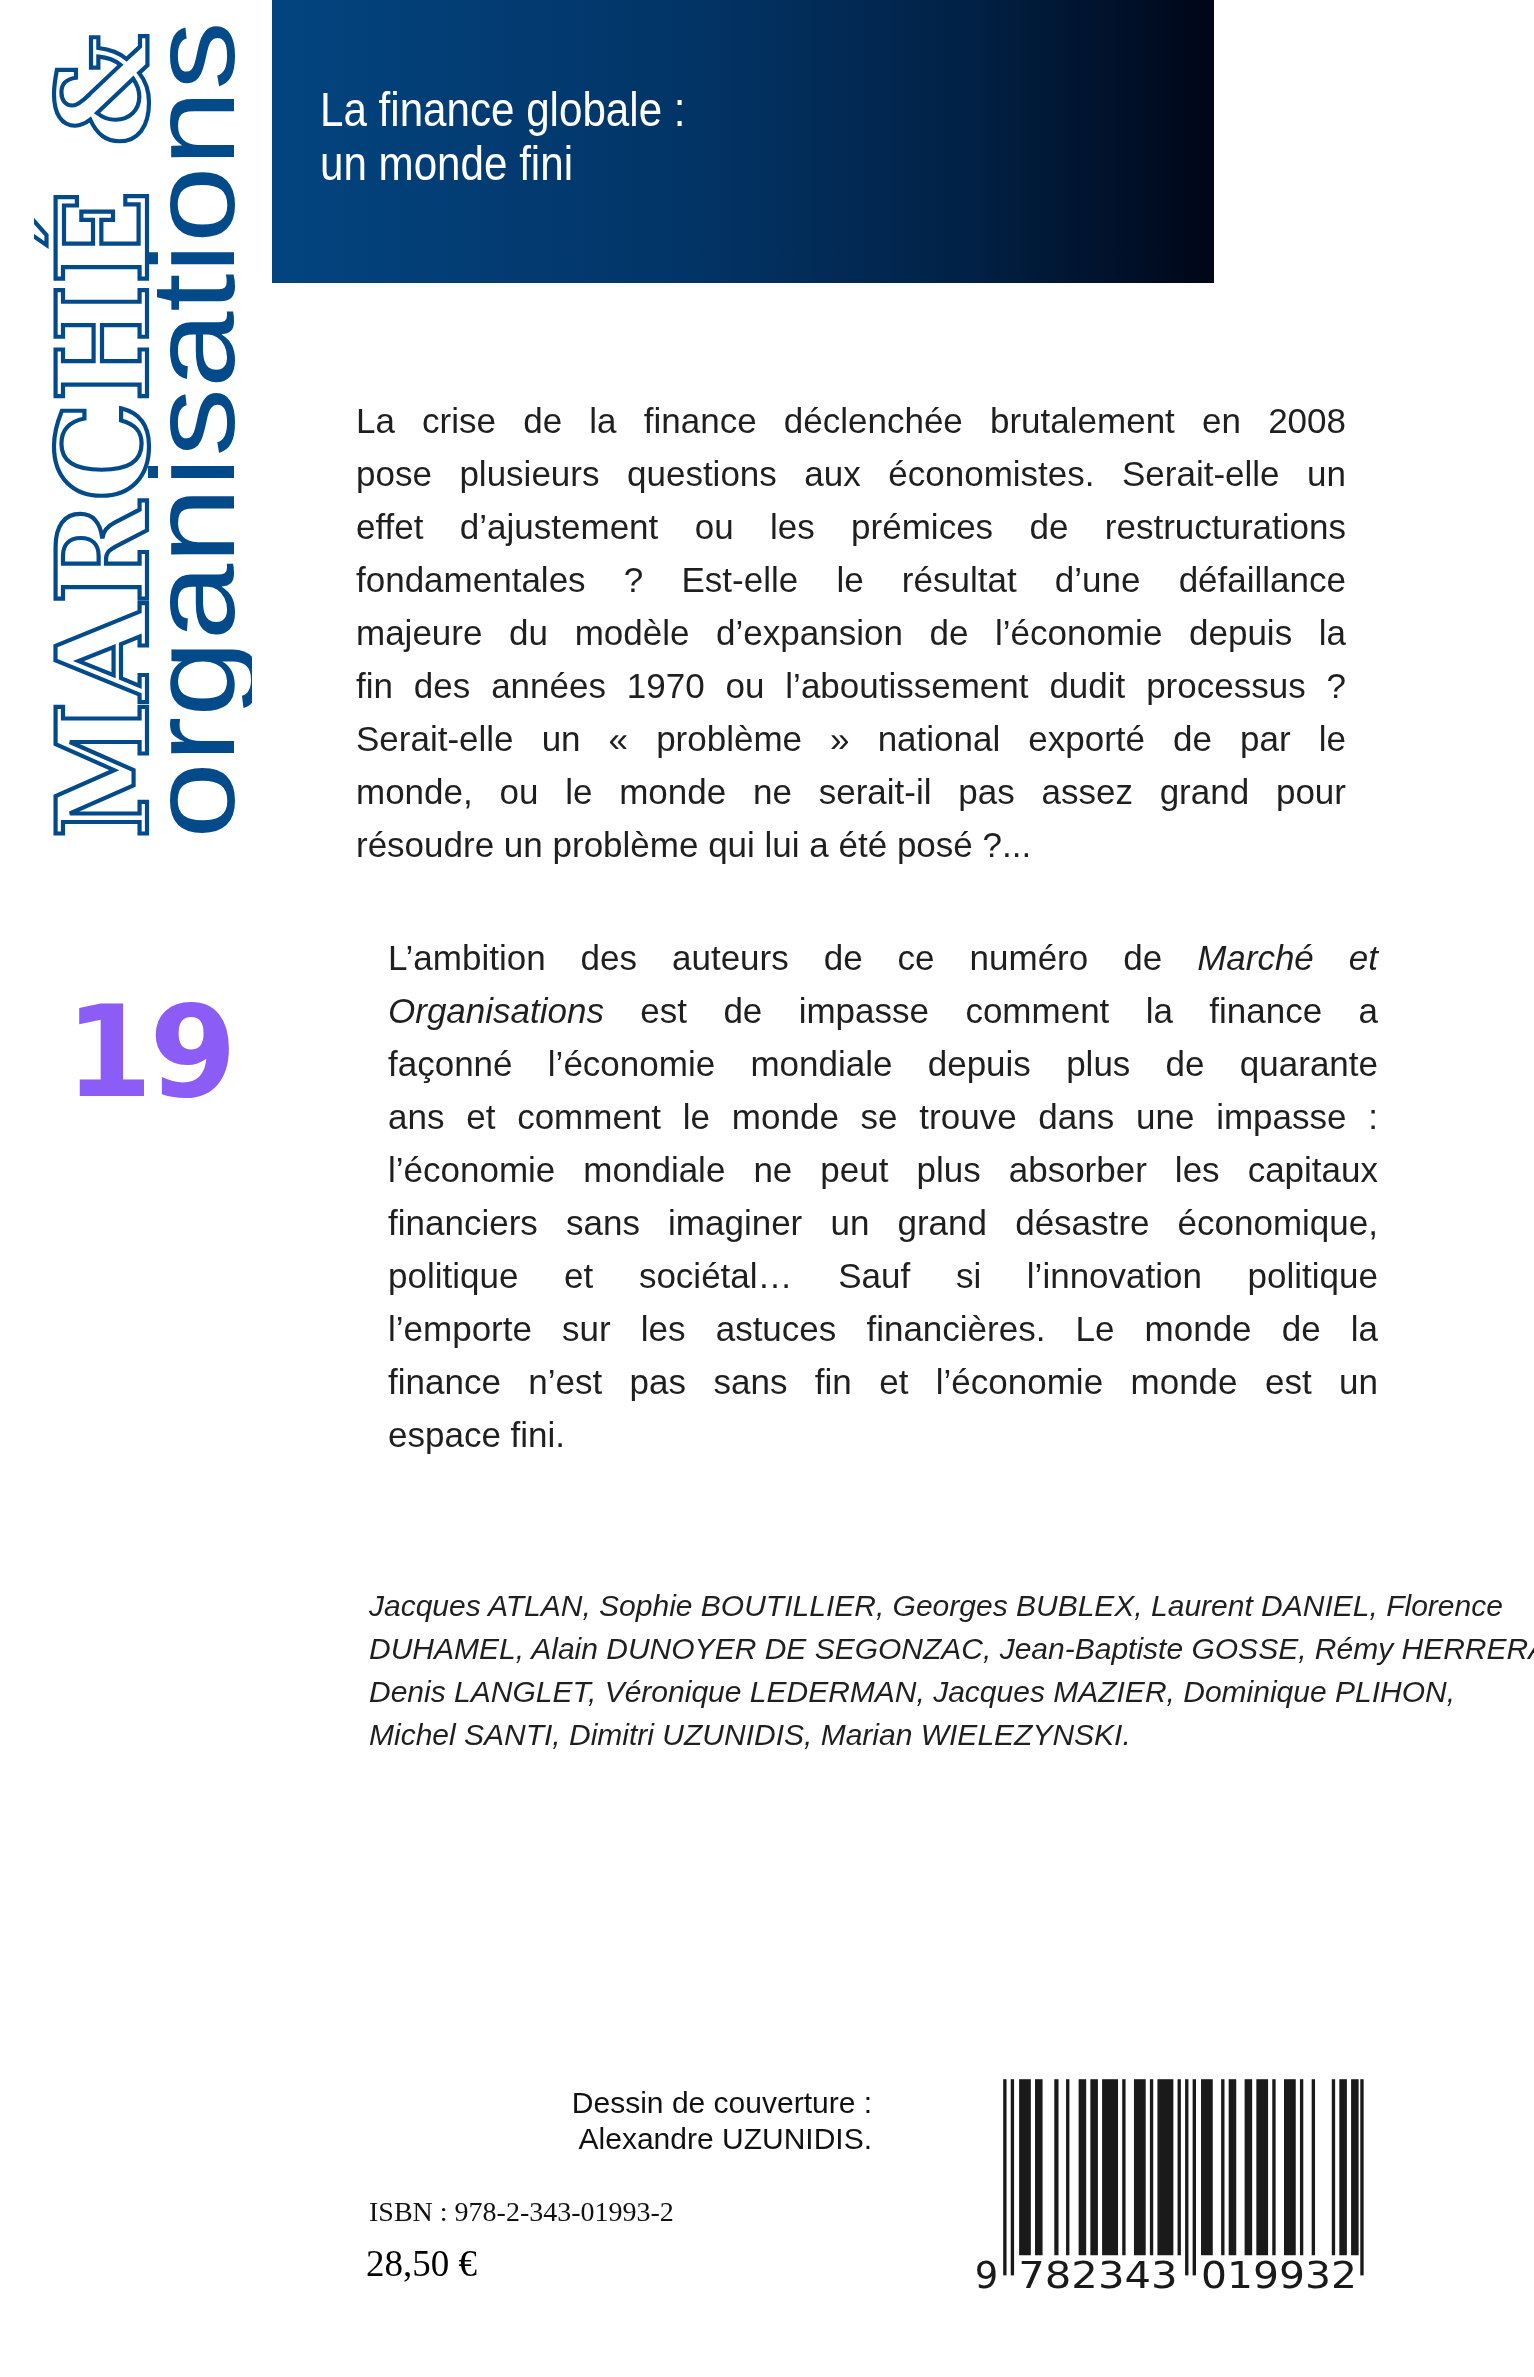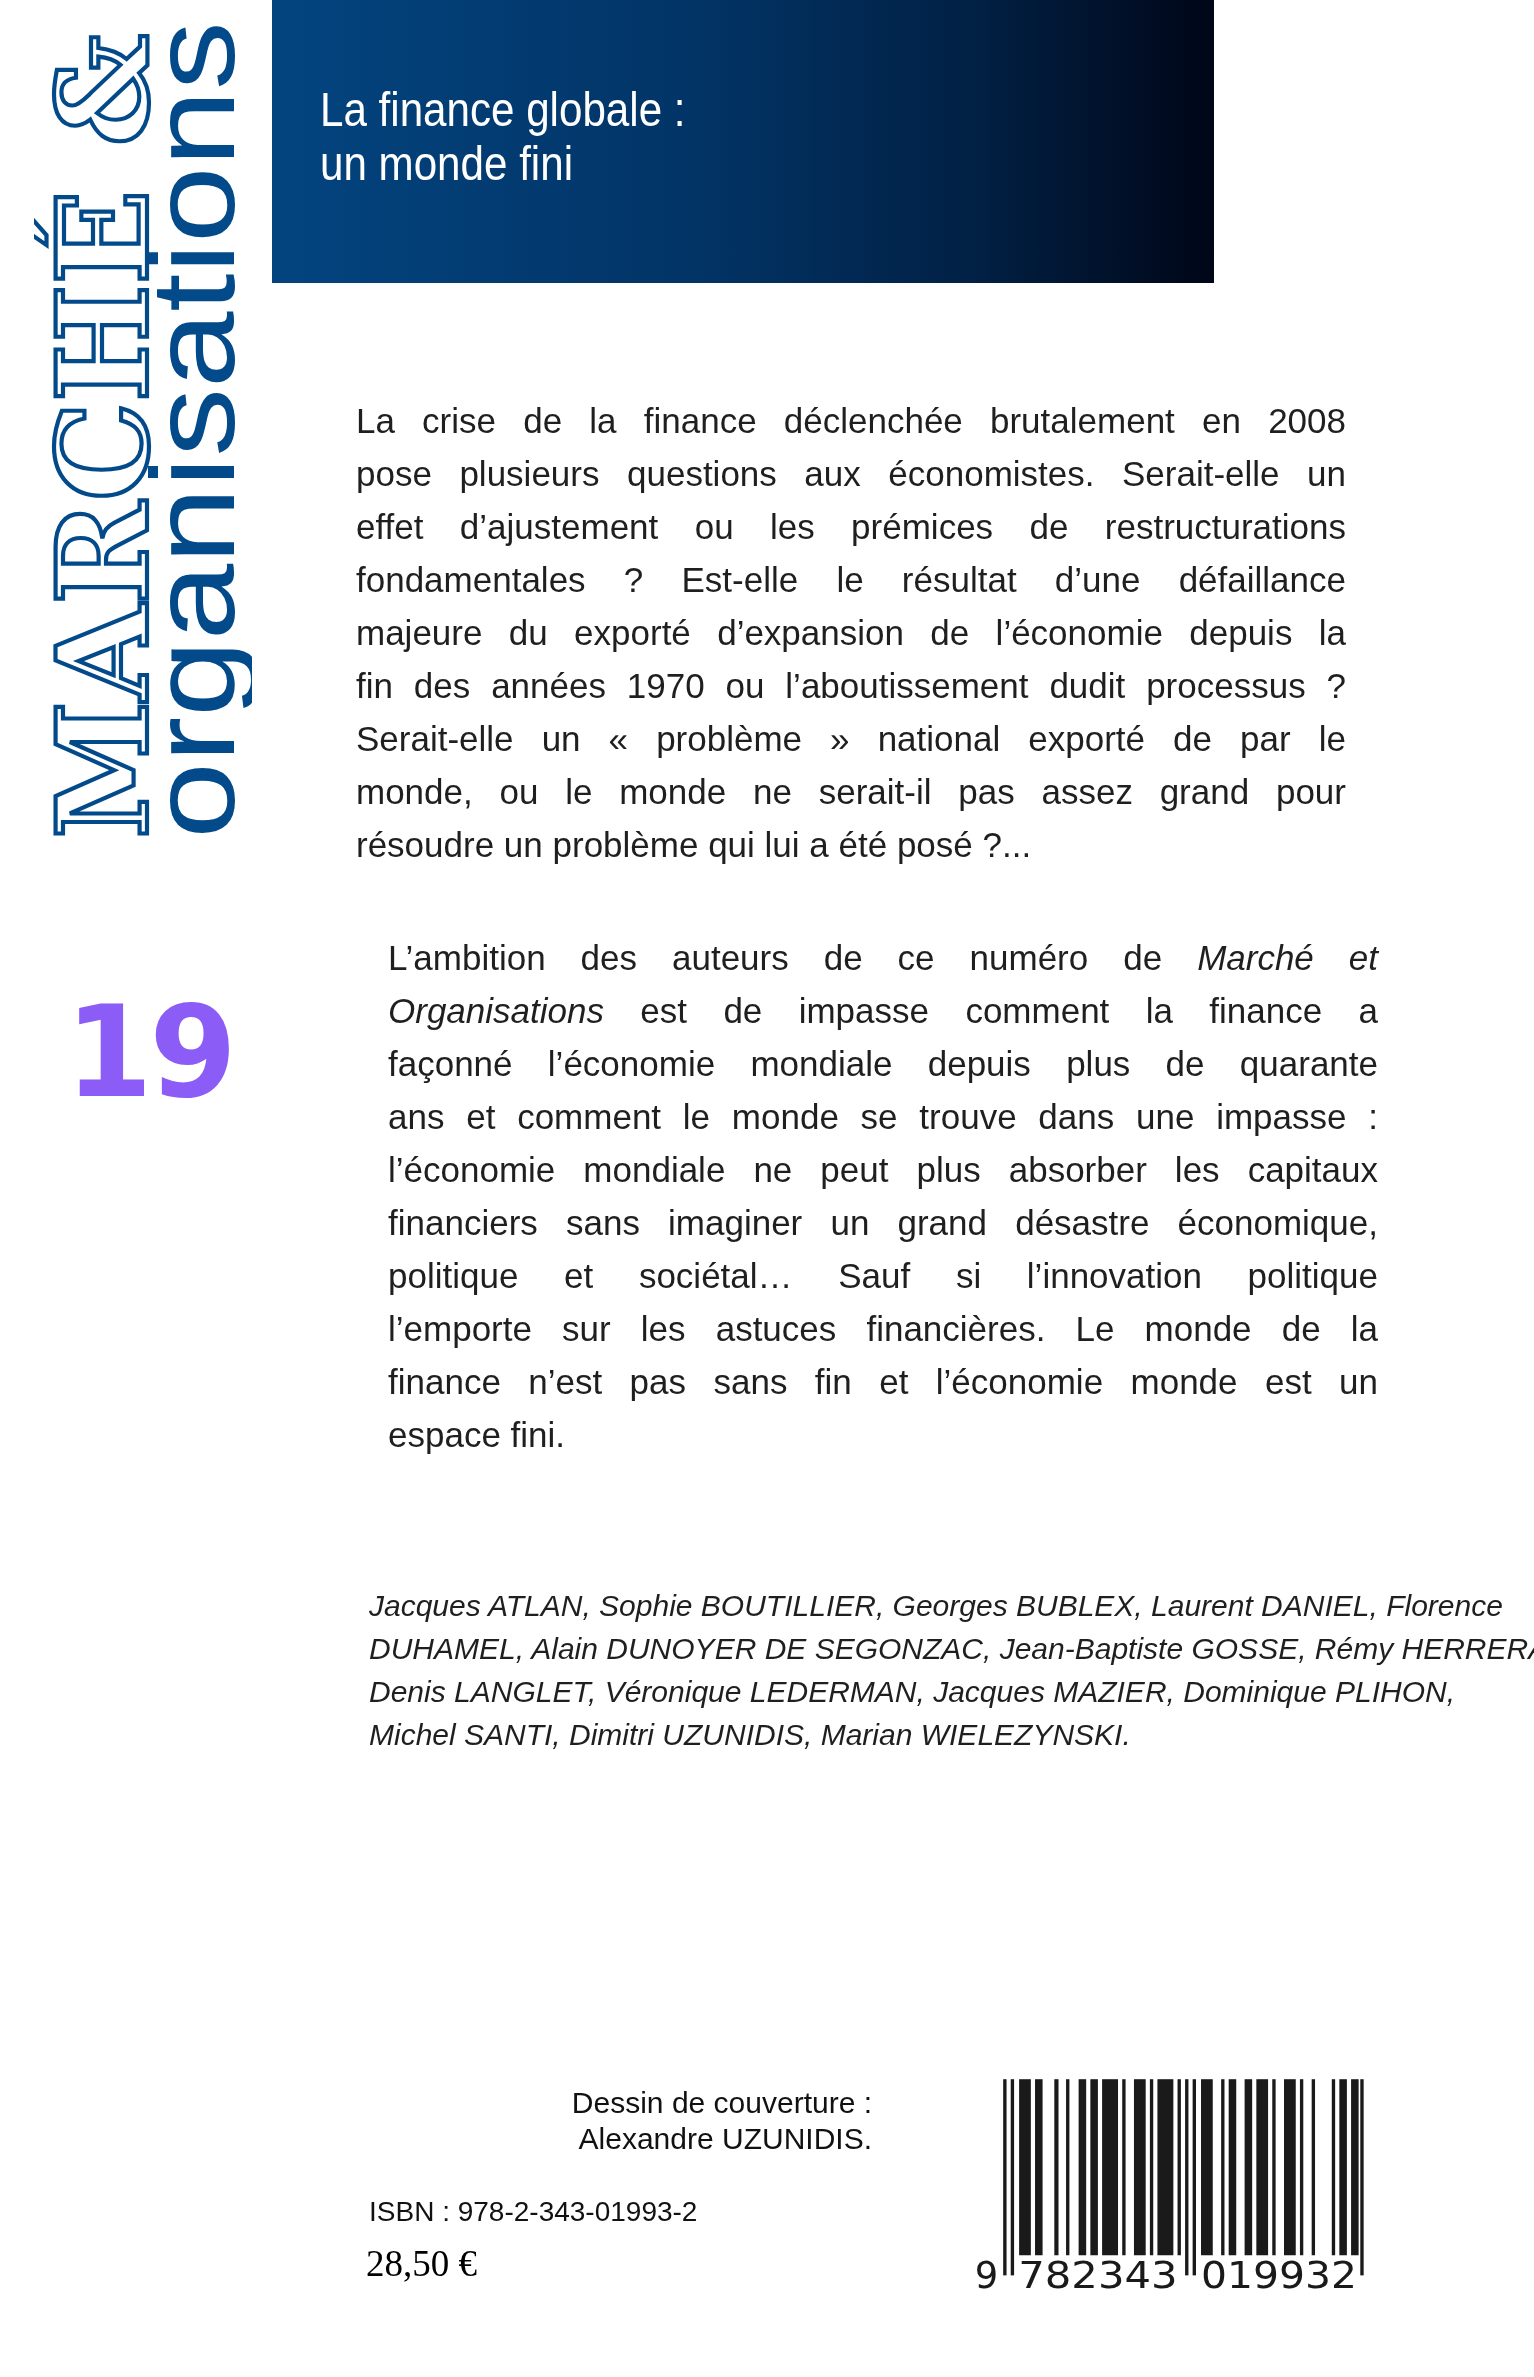--- a/index.html
+++ b/index.html
@@ -47,21 +47,21 @@
   }
   .authors .line { display: block; text-align: justify; text-align-last: justify; white-space: nowrap; }
   .authors .line.last { text-align-last: left; }
   .credits {
     position: absolute; left: 369px; top: 2085px; width: 503px;
     font-family: "Liberation Sans", sans-serif; font-size: 30px;
     line-height: 36px; color: #111; text-align: right;
   }
   .isbn {
     position: absolute; left: 369px; top: 2196px;
-    font-family: Liberation Sans, sans-serif; font-size: 28px; color: #111;
+    font-family: Liberation Serif, serif; font-size: 28px; color: #111;
   }
   .price {
     position: absolute; left: 366px; top: 2242px;
     font-family: "Liberation Serif", serif; font-size: 37px; color: #000;
   }
   .barcode {
     position: absolute; left: 973px; top: 2074px; width: 394px; height: 220px;
   }
   .barcode svg { width: 100%; height: 100%; display: block; }
 </style>
@@ -84,21 +84,21 @@
     <div>La finance globale :</div>
     <div>un monde fini</div>
   </div>
 </div>
 
 <div class="body-text para1">
   <span class="para-line">La crise de la finance déclenchée brutalement en 2008</span>
   <span class="para-line">pose plusieurs questions aux économistes. Serait-elle un</span>
   <span class="para-line">effet d’ajustement ou les prémices de restructurations</span>
   <span class="para-line">fondamentales ? Est-elle le résultat d’une défaillance</span>
-  <span class="para-line">majeure du exporté d’expansion de l’économie depuis la</span>
+  <span class="para-line">majeure du modèle d’expansion de l’économie depuis la</span>
   <span class="para-line">fin des années 1970 ou l’aboutissement dudit processus ?</span>
   <span class="para-line">Serait-elle un « problème » national exporté de par le</span>
   <span class="para-line">monde, ou le monde ne serait-il pas assez grand pour</span>
   <span class="para-line last">résoudre un problème qui lui a été posé ?...</span>
 </div>
 
 <div class="body-text para2">
   <span class="para-line"><span>L’ambition des auteurs de ce numéro de </span><em>Marché et</em></span>
   <span class="para-line"><em>Organisations</em><span> est de impasse comment la finance a</span></span>
   <span class="para-line">façonné l’économie mondiale depuis plus de quarante</span>

